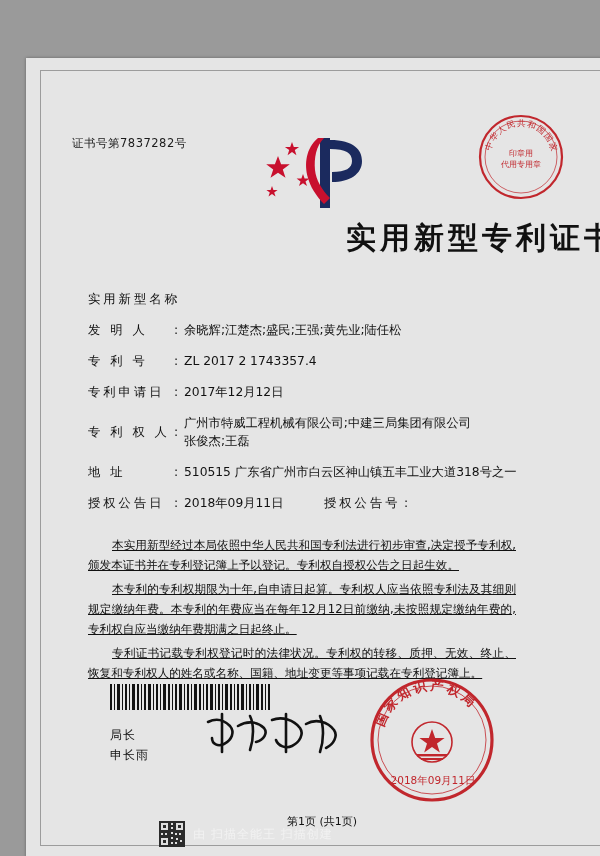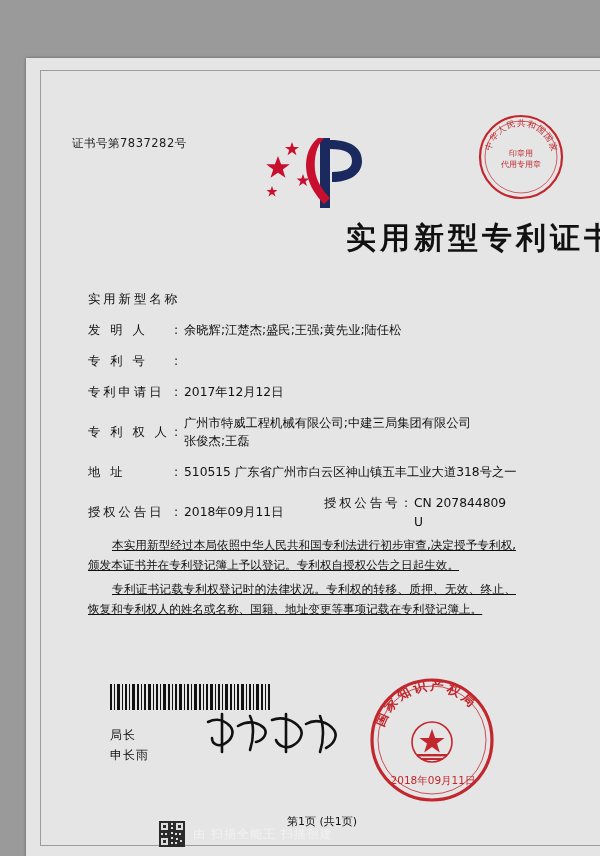--- a/index.html
+++ b/index.html
@@ -268,20 +268,21 @@
 
       <div class="field-row">
         <span class="field-label">发 明 人</span>
         <span class="field-colon">:</span>
         <span class="field-value">余晓辉;江楚杰;盛民;王强;黄先业;陆任松</span>
       </div>
 
       <div class="field-row">
         <span class="field-label">专 利 号</span>
         <span class="field-colon">:</span>
+        <span class="field-value">ZL 2017 2 1743357.4</span>
       </div>
 
       <div class="field-row">
         <span class="field-label">专利申请日</span>
         <span class="field-colon">:</span>
         <span class="field-value">2017年12月12日</span>
       </div>
 
       <div class="field-row">
         <span class="field-label">专 利 权 人</span>
@@ -300,28 +301,28 @@
 
       <div class="two-col">
         <span class="left">
           <span class="field-label">授权公告日</span>
           <span class="field-colon">:</span>
           <span class="field-value">2018年09月11日</span>
         </span>
         <span class="right">
           <span class="field-label">授权公告号</span>
           <span class="field-colon">:</span>
-          <span class="field-value">CN 207844809 U</span>
         </span>
       </div>
 
     </div>
 
     <div class="paras">
       <p>本实用新型经过本局依照中华人民共和国专利法进行初步审查,决定授予专利权,颁发本证书并在专利登记簿上予以登记。专利权自授权公告之日起生效。</p>
+      <p>本专利的专利权期限为十年,自申请日起算。专利权人应当依照专利法及其细则规定缴纳年费。本专利的年费应当在每年12月12日前缴纳,未按照规定缴纳年费的,专利权自应当缴纳年费期满之日起终止。</p>
       <p>专利证书记载专利权登记时的法律状况。专利权的转移、质押、无效、终止、恢复和专利权人的姓名或名称、国籍、地址变更等事项记载在专利登记簿上。</p>
     </div>
 
     <div id="barcode">
       <svg width="160" height="26" viewBox="0 0 160 26">
         <g fill="#111">
           <rect x="0" y="0" width="2" height="26"></rect>
             <rect x="4" y="0" width="1" height="26"></rect>
           <rect x="7" y="0" width="3" height="26"></rect>
             <rect x="12" y="0" width="1" height="26"></rect>

